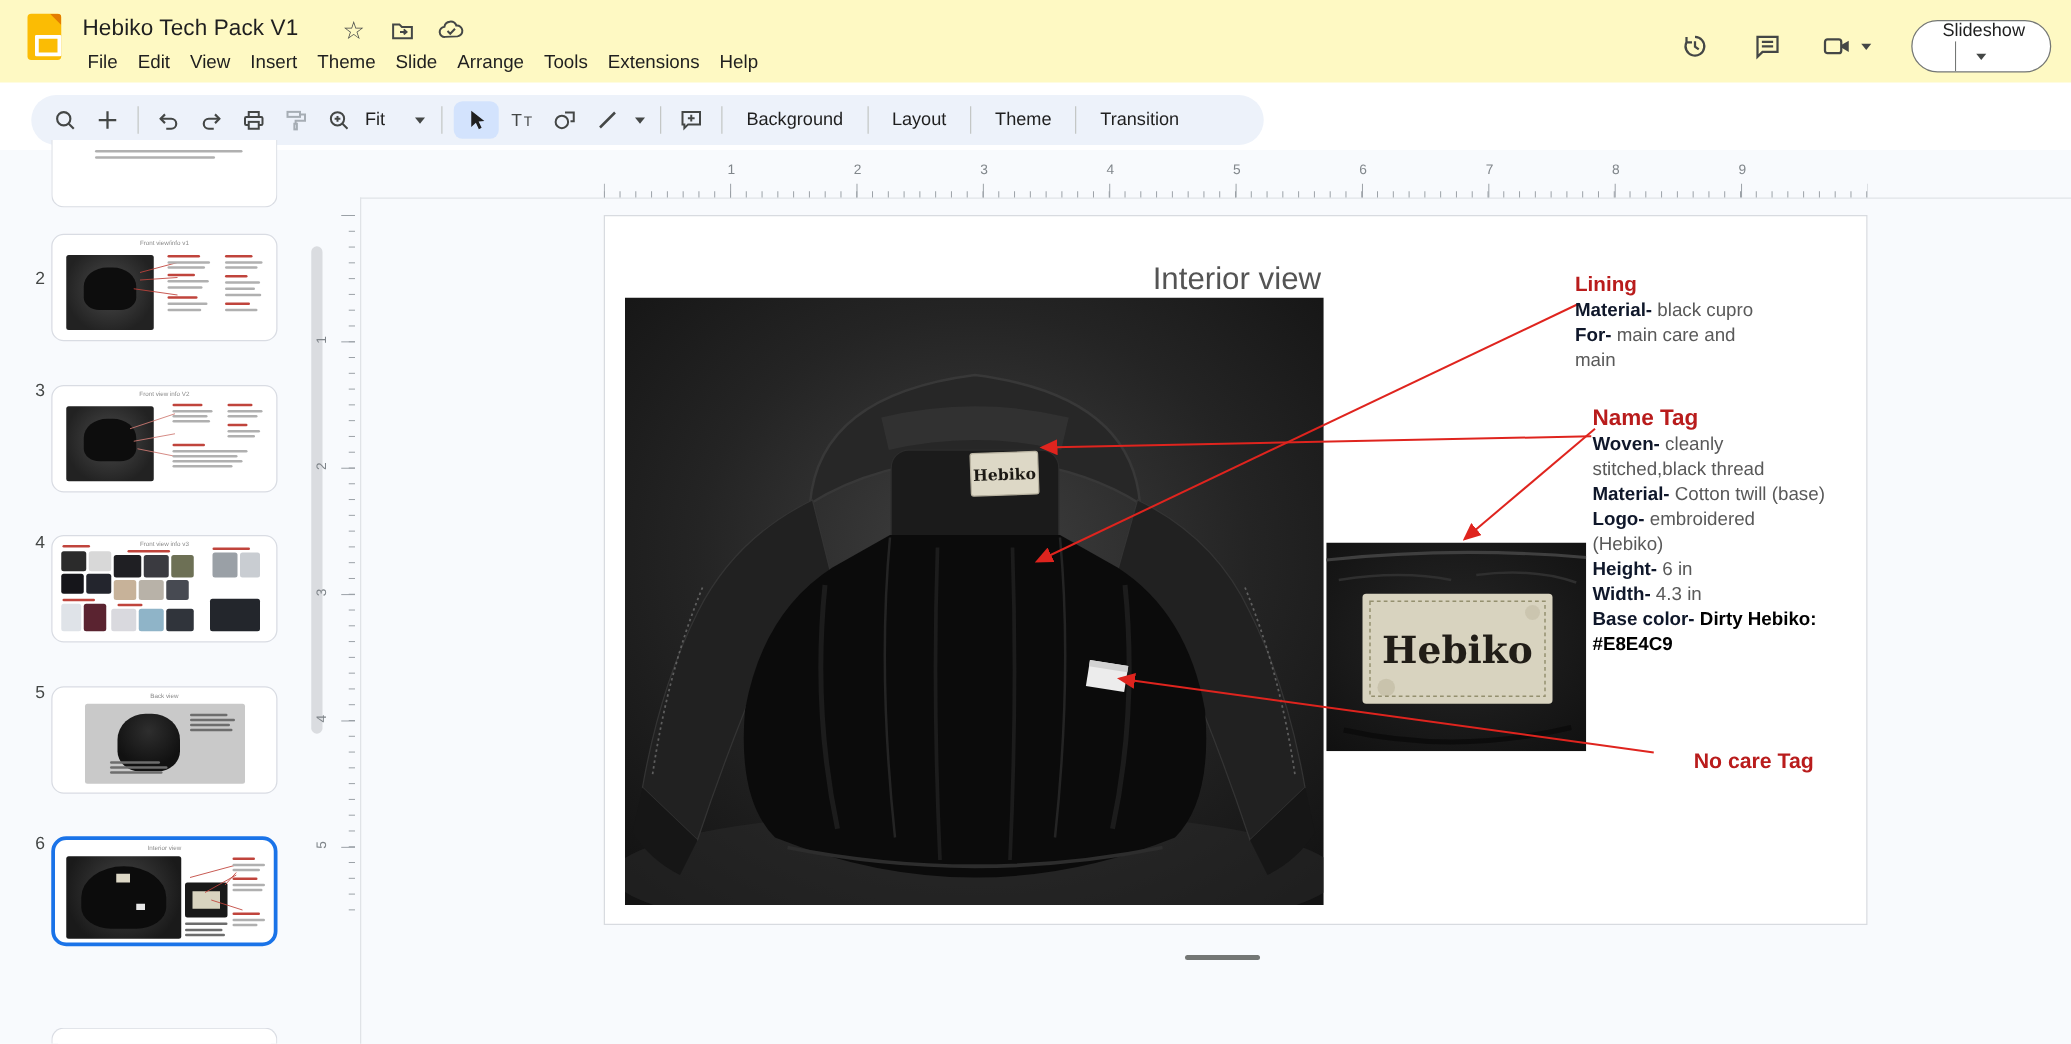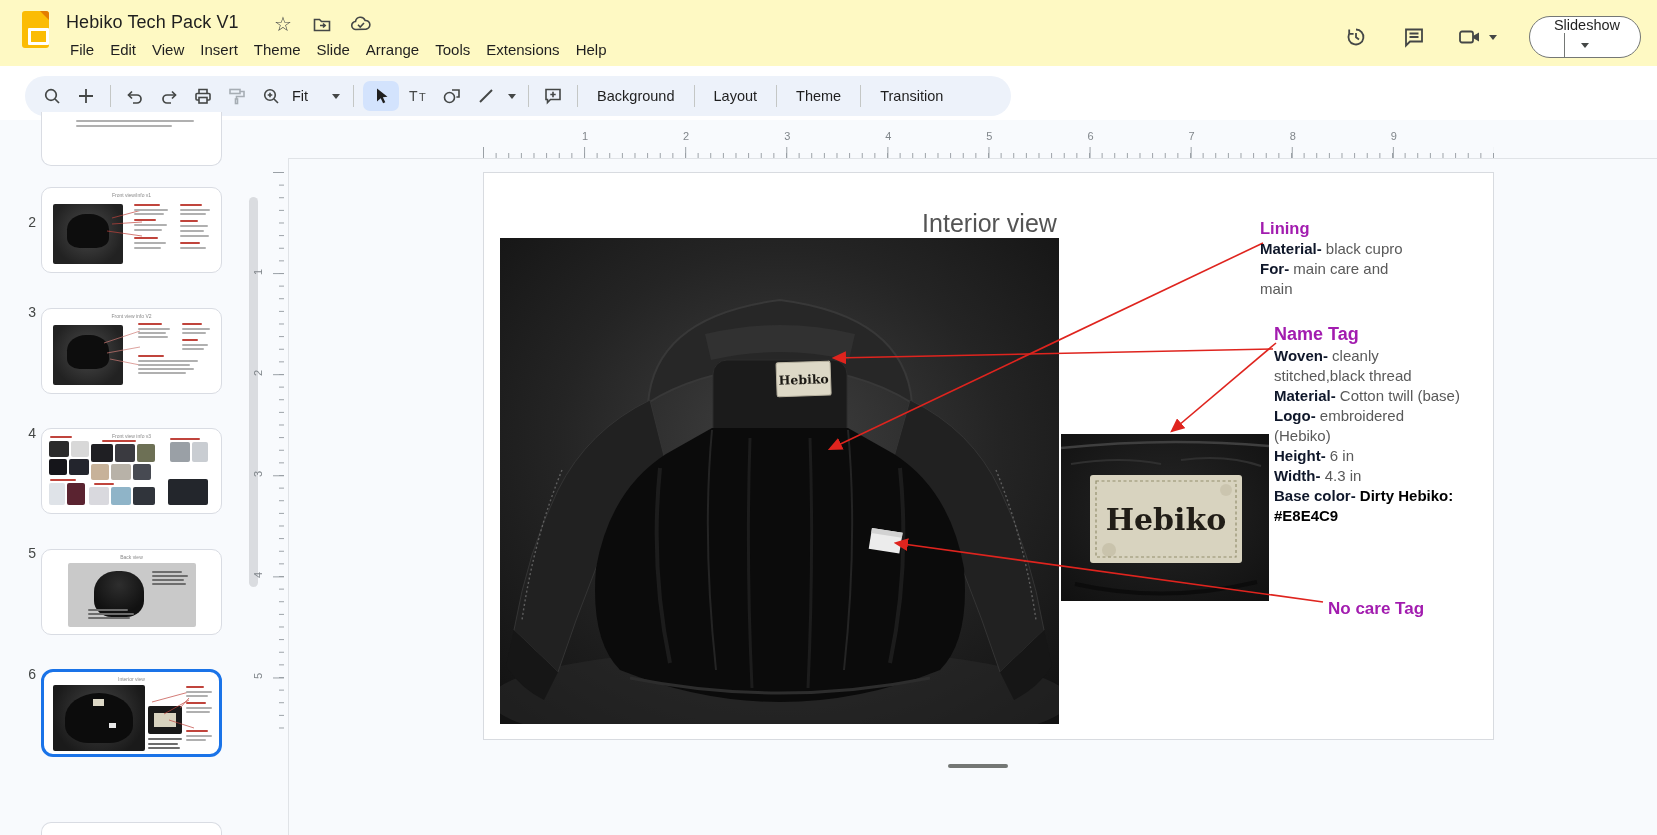--- a/index.html
+++ b/index.html
@@ -88,29 +88,29 @@
   
   .page { position:absolute; left:483px; top:52px; width:1011px; height:568px; background:#fff;
     border:1px solid #d8dbe0; }
   .page-title { position:absolute; left:0; top:36px; width:1011px; text-align:center;
     font-size:25px; color:#545454; }
   .main-photo { position:absolute; left:16px; top:65px; width:559px; height:486px; }
   .closeup-photo { position:absolute; left:577px; top:261px; width:208px; height:167px; }
   .arrows { position:absolute; left:0; top:0; width:1011px; height:568px; }
 
   .ann { position:absolute; color:#595959; font-size:15px; line-height:20px; }
-  .ann-heading { font-weight:bold; color:#a21caf; }
+  .ann-heading { font-weight:bold; color:#b91c1c; }
   .seg-b { font-weight:bold; color:#0f172a; }
   .seg-t { color:#595959; }
   .seg-k { font-weight:bold; color:#000; }
   .ann-lining { left:776px; top:44px; width:170px; }
   .ann-lining .ann-heading { font-size:16.5px; line-height:22px; }
   .ann-nametag { left:790px; top:149px; width:218px; }
   .ann-nametag .ann-heading { font-size:18px; line-height:24px; }
-  .ann-nocare { left:844px; top:424px; width:150px; font-size:16px; line-height:23.5px; }
+  .ann-nocare { left:844px; top:424px; width:150px; font-size:16px; line-height:23.5px;text-align:center; }
   .ann-nocare .ann-heading { font-size:17px; }
   .ann-colornote { left:607px; top:462px; width:230px; }
   .ann-colornote .seg-b { font-size:18.5px; line-height:23px; color:#4f4f4f; }
   .ann-colornote .seg-k { font-size:14.5px; line-height:21px; }
 
   .notes-grip { position:absolute; left:948px; top:644px; width:60px; height:4px;
     background:#747775; border-radius:2px; }
 </style>
 </head>
 <body>

